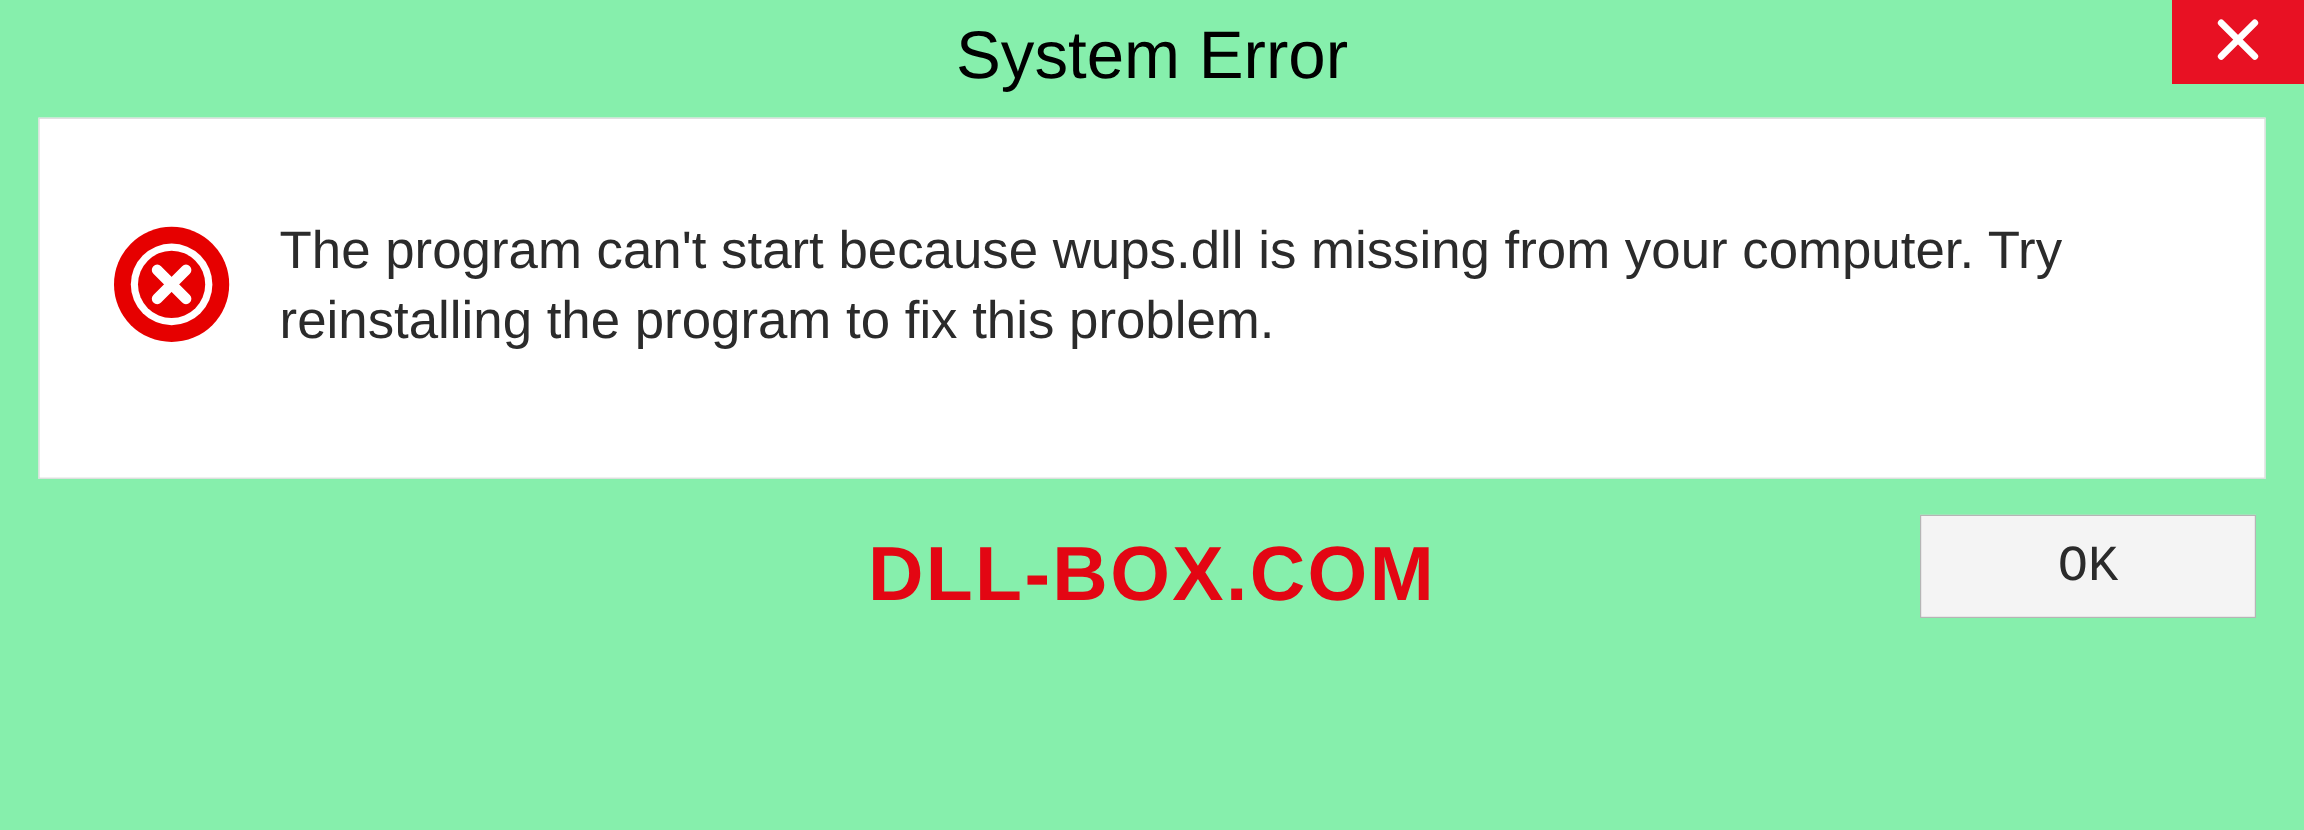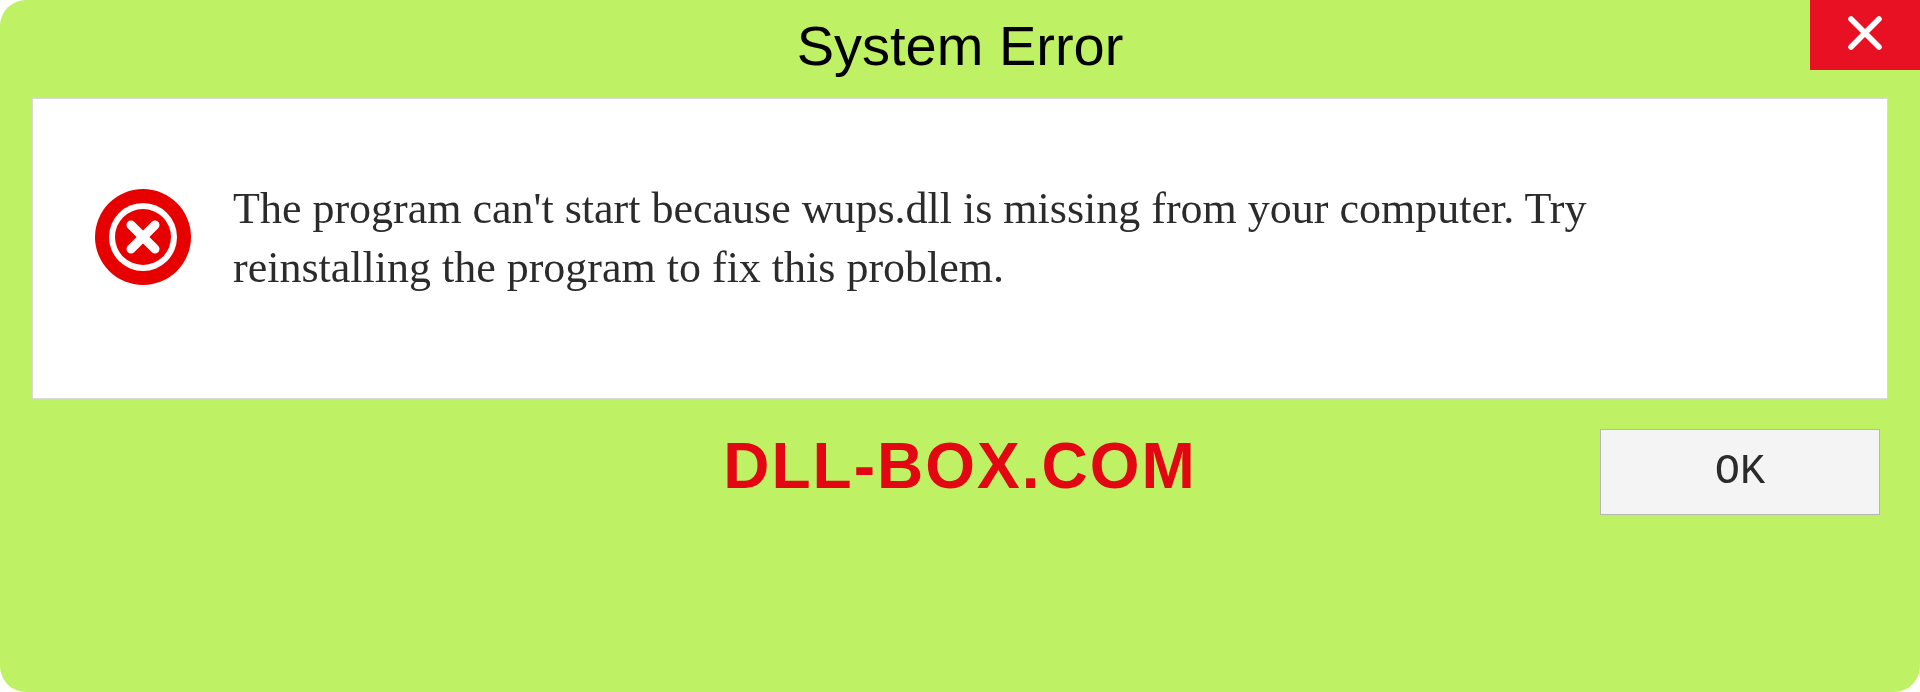--- a/index.html
+++ b/index.html
@@ -8,25 +8,24 @@
       box-sizing: border-box;
     }
     body {
       font-family: "Segoe UI", Tahoma, Arial, sans-serif;
       background: #ffffff;
       width: 1920px;
       height: 692px;
       position: relative;
     }
     .dialog-window {
-      background: #bef264;
+      background: #86efac;
       width: 100%;
       height: 100%;
       position: relative;
-      border-radius: 26px;
     }
     .title-bar {
       display: flex;
       align-items: center;
       justify-content: center;
       height: 90px;
       position: relative;
     }
     .title-text {
       font-size: 56px;
@@ -49,38 +48,37 @@
       width: 42px;
       height: 42px;
     }
     .content-panel {
       background: #ffffff;
       border: 1px solid #d9d9d9;
       margin: 8px 32px 0 32px;
       padding: 80px 60px 100px 60px;
       display: flex;
       align-items: flex-start;
-      font-family: Liberation Serif, serif;
     }
     .error-icon {
       flex-shrink: 0;
       width: 100px;
       height: 100px;
       margin-right: 40px;
       margin-top: 8px;
     }
     .error-message {
       font-size: 44px;
       color: #2b2b2b;
       line-height: 1.35;
       max-width: 1540px;
     }
     .footer-bar {
       display: flex;
-      align-items: flex-start;
+      align-items: flex-end;
       justify-content: flex-end;
       padding: 30px 40px 0 40px;
       position: relative;
     }
     .watermark {
       position: absolute;
       left: 50%;
       transform: translateX(-50%);
       font-size: 64px;
       font-weight: 800;

